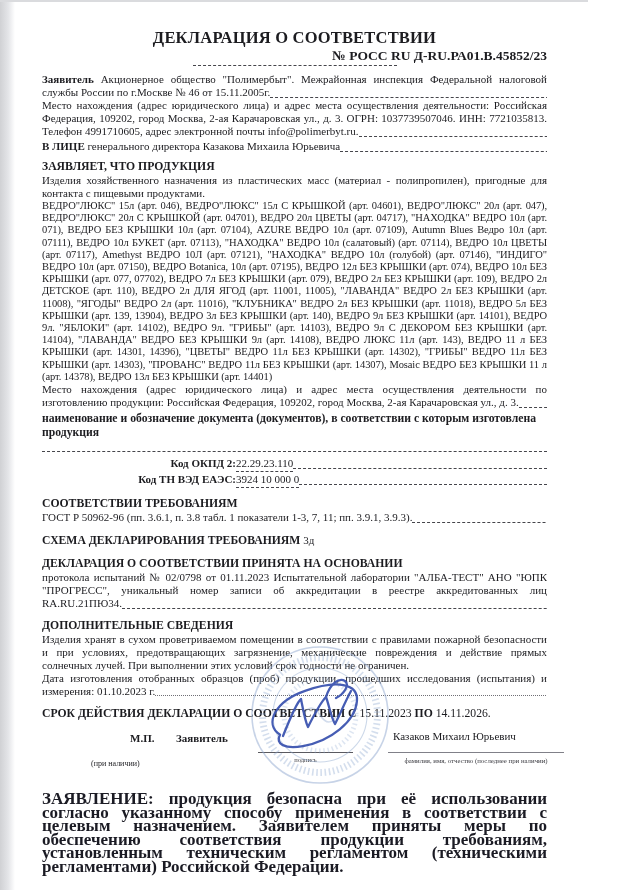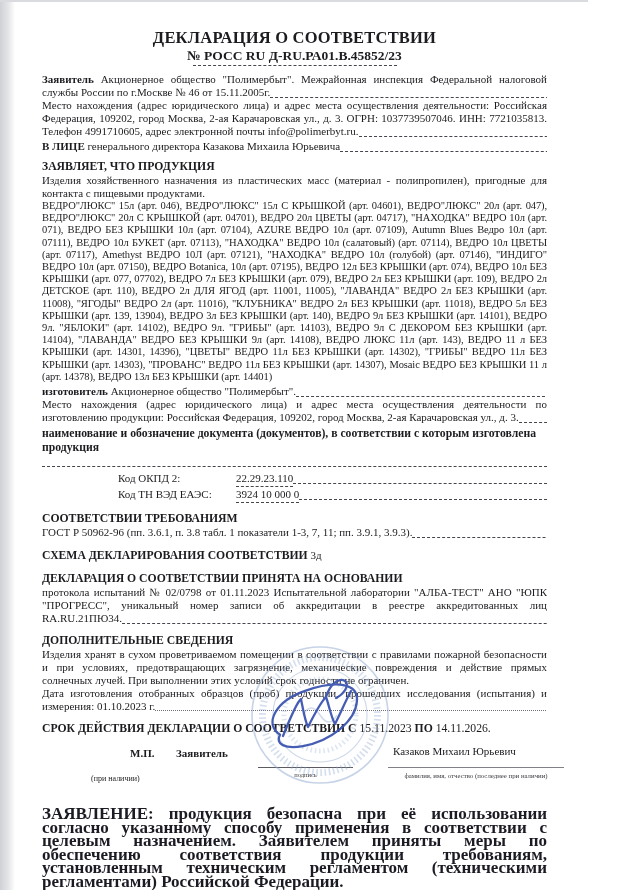--- a/index.html
+++ b/index.html
@@ -12,37 +12,37 @@
     font-size:11px; line-height:13px; color:#1c1c20;
     padding:29px 41px 0 42px;
     overflow:hidden;
   }
   .edge-left { position:absolute; left:0; top:0; width:15px; height:890px;
     background:linear-gradient(90deg,#d0d1d4 0%,#e4e5e8 55%,#ffffff 100%); }
   .edge-top { position:absolute; left:0; top:0; width:633px; height:2px; background:#dadbde; }
   .edge-right { position:absolute; left:625px; top:0; width:1px; height:890px; background:#cccdd0; }
 
   .doc-title { text-align:center; font-weight:bold; font-size:16.5px; line-height:18px; letter-spacing:.2px; }
-  .doc-number { text-align:center; font-weight:bold; font-size:13.5px; line-height:15px; margin-top:1px; }
+  .doc-number { text-align:right; font-weight:bold; font-size:13.5px; line-height:15px; margin-top:1px; }
   .number-underline { width:204px; height:2px; margin:1px auto 7px auto; border-bottom:1.6px dashed #45454b; }
 
   .para { text-align:justify; overflow:hidden; margin:0; }
   b { font-weight:bold; }
   .tail { display:inline-block; width:100%; margin-right:-100%; height:0;
     border-bottom:1.6px dashed #45454b; vertical-align:-2px; }
   .tail.fine { border-bottom:1px dotted #6f6f75; vertical-align:-1px; }
   .u-dash { border-bottom:1.6px dashed #45454b; padding-bottom:1px; }
 
   .mt1{margin-top:1px}.mt2{margin-top:2px}.mt3{margin-top:3px}.mt5{margin-top:5px}.mt7{margin-top:7px}.mt9{margin-top:9px}
   .heading { font-weight:bold; font-size:11.7px; line-height:14px; }
 
   .products { font-size:10.5px; line-height:12.2px; letter-spacing:-0.1px; }
 
   .code-row { display:flex; margin-left:76px; line-height:15px; overflow:hidden; }
-  .code-label { font-weight:normal; width:118px; flex-shrink:0; }
+  .code-label { font-weight:bold; width:118px; flex-shrink:0;text-align:right; }
   .code-val { border-bottom:1.6px dashed #45454b; }
   .code-fill { flex:1; border-bottom:1.6px dashed #45454b; margin-bottom:3px; }
 
   .validity { margin-top:9px; font-size:11.7px; line-height:14px; }
   .validity b { font-size:11.7px; }
 
   .sig-row { position:relative; height:60px; margin-top:5px; }
   .sig-row .abs { position:absolute; white-space:nowrap; }
   .mp { left:88px; top:6px; font-weight:bold; }
   .mp-note { left:49px; top:31px; font-size:8px; }
@@ -79,24 +79,20 @@
 
   <p class="para mt2">
     <b>В ЛИЦЕ</b>
     <span>генерального директора Казакова Михаила Юрьевича</span><span class="tail"></span>
   </p>
 
   <div class="heading mt7">ЗАЯВЛЯЕТ, ЧТО ПРОДУКЦИЯ</div>
   <p class="para">Изделия хозяйственного назначения из пластических масс (материал - полипропилен), пригодные для контакта с пищевыми продуктами.</p>
   <p class="para products">ВЕДРО"ЛЮКС" 15л (арт. 046), ВЕДРО"ЛЮКС" 15л С КРЫШКОЙ (арт. 04601), ВЕДРО"ЛЮКС" 20л (арт. 047), ВЕДРО"ЛЮКС" 20л С КРЫШКОЙ (арт. 04701), ВЕДРО 20л ЦВЕТЫ (арт. 04717), "НАХОДКА" ВЕДРО 10л (арт. 071), ВЕДРО БЕЗ КРЫШКИ 10л (арт. 07104), AZURE ВЕДРО 10л (арт. 07109), Autumn Blues Ведро 10л (арт. 07111), ВЕДРО 10л БУКЕТ (арт. 07113), "НАХОДКА" ВЕДРО 10л (салатовый) (арт. 07114), ВЕДРО 10л ЦВЕТЫ (арт. 07117), Amethyst ВЕДРО 10Л (арт. 07121), "НАХОДКА" ВЕДРО 10л (голубой) (арт. 07146), "ИНДИГО" ВЕДРО 10л (арт. 07150), ВЕДРО Botanica, 10л (арт. 07195), ВЕДРО 12л БЕЗ КРЫШКИ (арт. 074), ВЕДРО 10л БЕЗ КРЫШКИ (арт. 077, 07702), ВЕДРО 7л БЕЗ КРЫШКИ (арт. 079), ВЕДРО 2л БЕЗ КРЫШКИ (арт. 109), ВЕДРО 2л ДЕТСКОЕ (арт. 110), ВЕДРО 2л ДЛЯ ЯГОД (арт. 11001, 11005), "ЛАВАНДА" ВЕДРО 2л БЕЗ КРЫШКИ (арт. 11008), "ЯГОДЫ" ВЕДРО 2л (арт. 11016), "КЛУБНИКА" ВЕДРО 2л БЕЗ КРЫШКИ (арт. 11018), ВЕДРО 5л БЕЗ КРЫШКИ (арт. 139, 13904), ВЕДРО 3л БЕЗ КРЫШКИ (арт. 140), ВЕДРО 9л БЕЗ КРЫШКИ (арт. 14101), ВЕДРО 9л. "ЯБЛОКИ" (арт. 14102), ВЕДРО 9л. "ГРИБЫ" (арт. 14103), ВЕДРО 9л С ДЕКОРОМ БЕЗ КРЫШКИ (арт. 14104), "ЛАВАНДА" ВЕДРО БЕЗ КРЫШКИ 9л (арт. 14108), ВЕДРО ЛЮКС 11л (арт. 143), ВЕДРО 11 л БЕЗ КРЫШКИ (арт. 14301, 14396), "ЦВЕТЫ" ВЕДРО 11л БЕЗ КРЫШКИ (арт. 14302), "ГРИБЫ" ВЕДРО 11л БЕЗ КРЫШКИ (арт. 14303), "ПРОВАНС" ВЕДРО 11л БЕЗ КРЫШКИ (арт. 14307), Mosaic ВЕДРО БЕЗ КРЫШКИ 11 л (арт. 14378), ВЕДРО 13л БЕЗ КРЫШКИ (арт. 14401)</p>
 
-  <p class="para mt2">
-    <b>изготовитель</b>
-    <span>Акционерное общество "Полимербыт".</span><span class="tail"></span>
-  </p>
   <p class="para">
     <span>Место нахождения (адрес юридического лица) и адрес места осуществления деятельности по изготовлению продукции: Российская Федерация, 109202, город Москва, 2-ая Карачаровская ул., д. 3.</span><span class="tail"></span>
   </p>
 
   <div class="heading mt3">наименование и обозначение документа (документов), в соответствии с которым изготовлена продукция</div>
   <p class="para">
     <span class="tail"></span>
   </p>
 
   <div class="code-row mt3">
@@ -109,21 +105,21 @@
     <span class="code-val">3924 10 000 0</span>
     <span class="code-fill"></span>
   </div>
 
   <div class="heading mt9">СООТВЕТСТВИИ ТРЕБОВАНИЯМ</div>
   <p class="para">
     <span class="u-dash">ГОСТ Р 50962-96 (пп. 3.6.1, п. 3.8 табл. 1 показатели 1-3, 7, 11; пп. 3.9.1, 3.9.3).</span><span class="tail"></span>
   </p>
 
   <div class="heading mt9">
-    <b>СХЕМА ДЕКЛАРИРОВАНИЯ СООТВЕТСТВИИ</b>
+    <b>СХЕМА ДЕКЛАРИРОВАНИЯ ТРЕБОВАНИЯМ</b>
     <span style="font-weight:normal;font-size:11px">3д</span>
   </div>
 
   <div class="heading mt9">ДЕКЛАРАЦИЯ О СООТВЕТСТВИИ ПРИНЯТА НА ОСНОВАНИИ</div>
   <p class="para">
     <span>протокола испытаний № 02/0798 от 01.11.2023 Испытательной лаборатории "АЛБА-ТЕСТ" АНО "ЮПК "ПРОГРЕСС", уникальный номер записи об аккредитации в реестре аккредитованных лиц RA.RU.21ПЮ34.</span><span class="tail"></span>
   </p>
 
   <div class="heading mt9">ДОПОЛНИТЕЛЬНЫЕ СВЕДЕНИЯ</div>
   <p class="para">Изделия хранят в сухом проветриваемом помещении в соответствии с правилами пожарной безопасности и при условиях, предотвращающих загрязнение, механические повреждения и действие прямых солнечных лучей. При выполнении этих условий срок годности не ограничен.</p>

